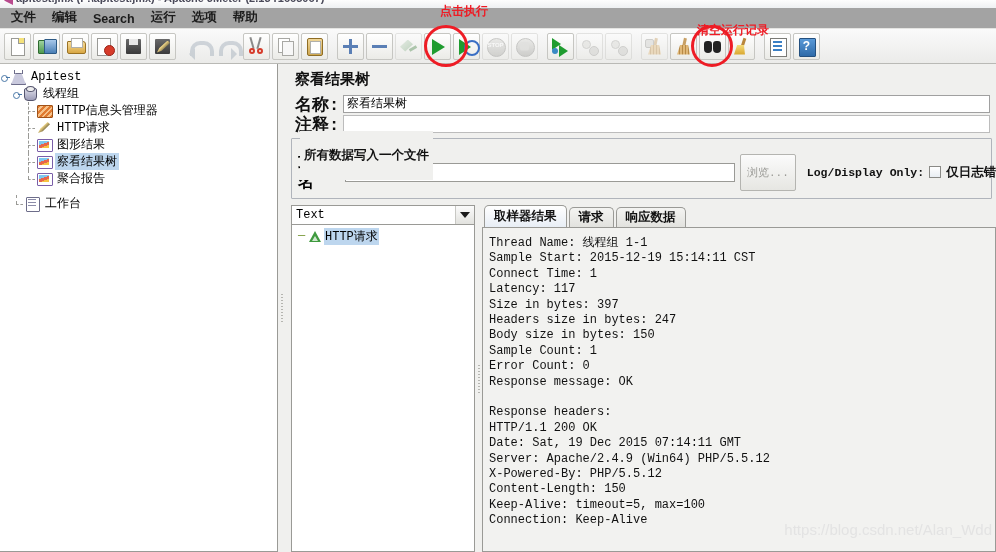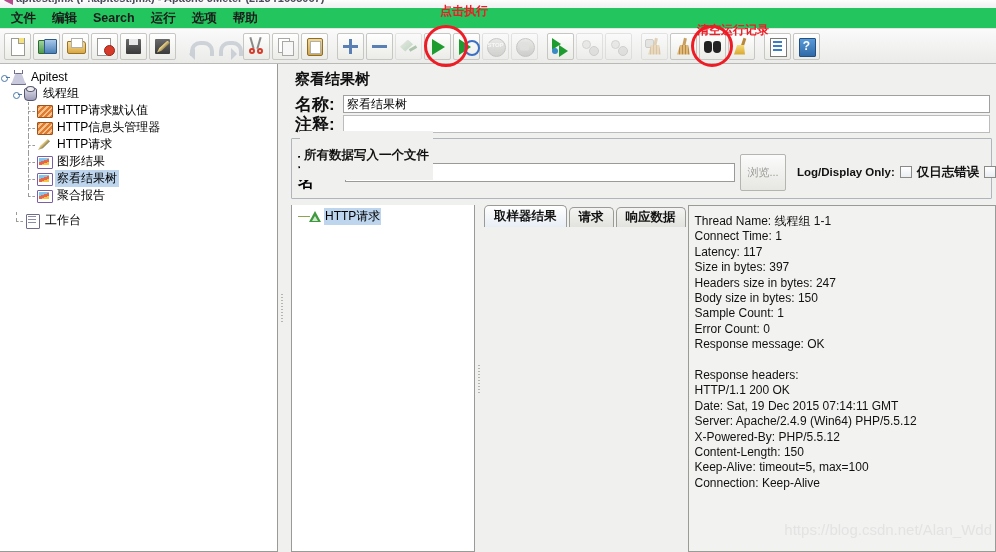--- a/index.html
+++ b/index.html
@@ -31,22 +31,22 @@
     width: 9px; height: 9px;
     background: #b84a8e;
     clip-path: polygon(0 50%, 100% 0, 100% 100%);
     margin-right: 3px;
     transform: translateY(-3px);
   }
 
   
   .menubar {
     height: 20px;
-    background: #22c55e;
-    display: flex; align-items: center;
+    background: #a3a3a3;
+    display: flex; align-items: flex-end;
     padding-left: 3px;
     border-bottom: 0px solid #ccc;
   }
   .menu-item {
     font-size: 12.5px; font-weight: bold; color: #1c1c1c;
     padding: 2px 8px;
     cursor: default;
     white-space: nowrap;
   }
 
@@ -90,20 +90,21 @@
     border-radius: 50%;
     z-index: 30;
     pointer-events: none;
   }
 
   
   .main {
     display: flex;
     height: 488px;
     background: #f0f0ee;
+    font-family: Liberation Mono, monospace;
   }
   .tree-panel {
     width: 278px;
     background: #ffffff;
     border: 1px solid #9a9a96;
     border-left: none; border-top:none;
     overflow: hidden;
     position: relative;
     padding-top: 4px;
   }
@@ -329,21 +330,21 @@
 
   .hsplit {
     width: 7px; flex:0 0 auto;
     display:flex;align-items:center;justify-content:center;
   }
   .hsplit i {
     display:block;width:2px;height:28px;
     background: repeating-linear-gradient(#b5b5b0 0 1px, transparent 1px 3px);
   }
 
-  .res-right { flex:1; display:flex; flex-direction:row; overflow:hidden; }
+  .res-right { flex:1; display:flex; flex-direction:column; overflow:hidden; }
   .tabrow { display:flex; align-items:flex-end; height:22px; padding-left:2px; }
   .tab {
     height: 20px;
     padding: 0 9px;
     font-size: 12.5px; font-weight:bold; color:#111;
     display:flex; align-items:center;
     border:1px solid #9a9a96; border-bottom:none;
     border-radius: 5px 5px 0 0;
     background: linear-gradient(#f4f4f2,#e2e2de);
     margin-right: 2px;
@@ -558,25 +559,20 @@
       <span class="ic ic-flask"></span>
       <span class="lbl">Apitest</span>
     </div>
 
     <div class="tnode" style="padding-left:12px;">
       <span class="handle"></span>
       <span class="ic ic-thread"></span>
       <span class="lbl">线程组</span>
     </div>
 
-    <div class="tnode" style="padding-left:24px;">
-      <span class="elbow cont"></span>
-      <span class="ic ic-http"></span>
-      <span class="lbl">HTTP请求默认值</span>
-    </div>
 
     <div class="tnode" style="padding-left:24px;">
       <span class="elbow cont"></span>
       <span class="ic ic-http"></span>
       <span class="lbl">HTTP信息头管理器</span>
     </div>
 
     <div class="tnode" style="padding-left:24px;">
       <span class="elbow cont"></span>
       <span class="ic ic-pen"></span>
@@ -635,20 +631,26 @@
         <span class="logdisp">Log/Display Only:</span>
         <span class="cbx"></span>
         <span class="cbx-lbl">仅日志错误</span>
         <span class="cbx"></span>
       </div>
     </div>
 
     <div class="lower">
 
       <div class="res-left">
+        <div class="combo">
+          <span>Text</span>
+          <span class="arrow">
+              <i></i>
+            </span>
+        </div>
         <div class="res-list">
           <div class="res-item">
             <span class="dash">—</span>
             <span class="ic-ok"></span>
             <span class="rlbl">HTTP请求</span>
           </div>
         </div>
       </div>
 
       <div class="hsplit">
@@ -657,20 +659,21 @@
 
       <div class="res-right">
         <div class="tabrow">
           <div class="tab active">取样器结果</div>
           <div class="tab">请求</div>
           <div class="tab">响应数据</div>
         </div>
         <div class="tabbody">
           <div class="scroller">
             <div class="sample-line">Thread Name: 线程组 1-1</div>
+            <div class="sample-line">Sample Start: 2015-12-19 15:14:11 CST</div>
             <div class="sample-line">Connect Time: 1</div>
             <div class="sample-line">Latency: 117</div>
             <div class="sample-line">Size in bytes: 397</div>
             <div class="sample-line">Headers size in bytes: 247</div>
             <div class="sample-line">Body size in bytes: 150</div>
             <div class="sample-line">Sample Count: 1</div>
             <div class="sample-line">Error Count: 0</div>
             <div class="sample-line">Response message: OK</div>
             <div class="sample-line blank"></div>
             <div class="sample-line">Response headers:</div>

